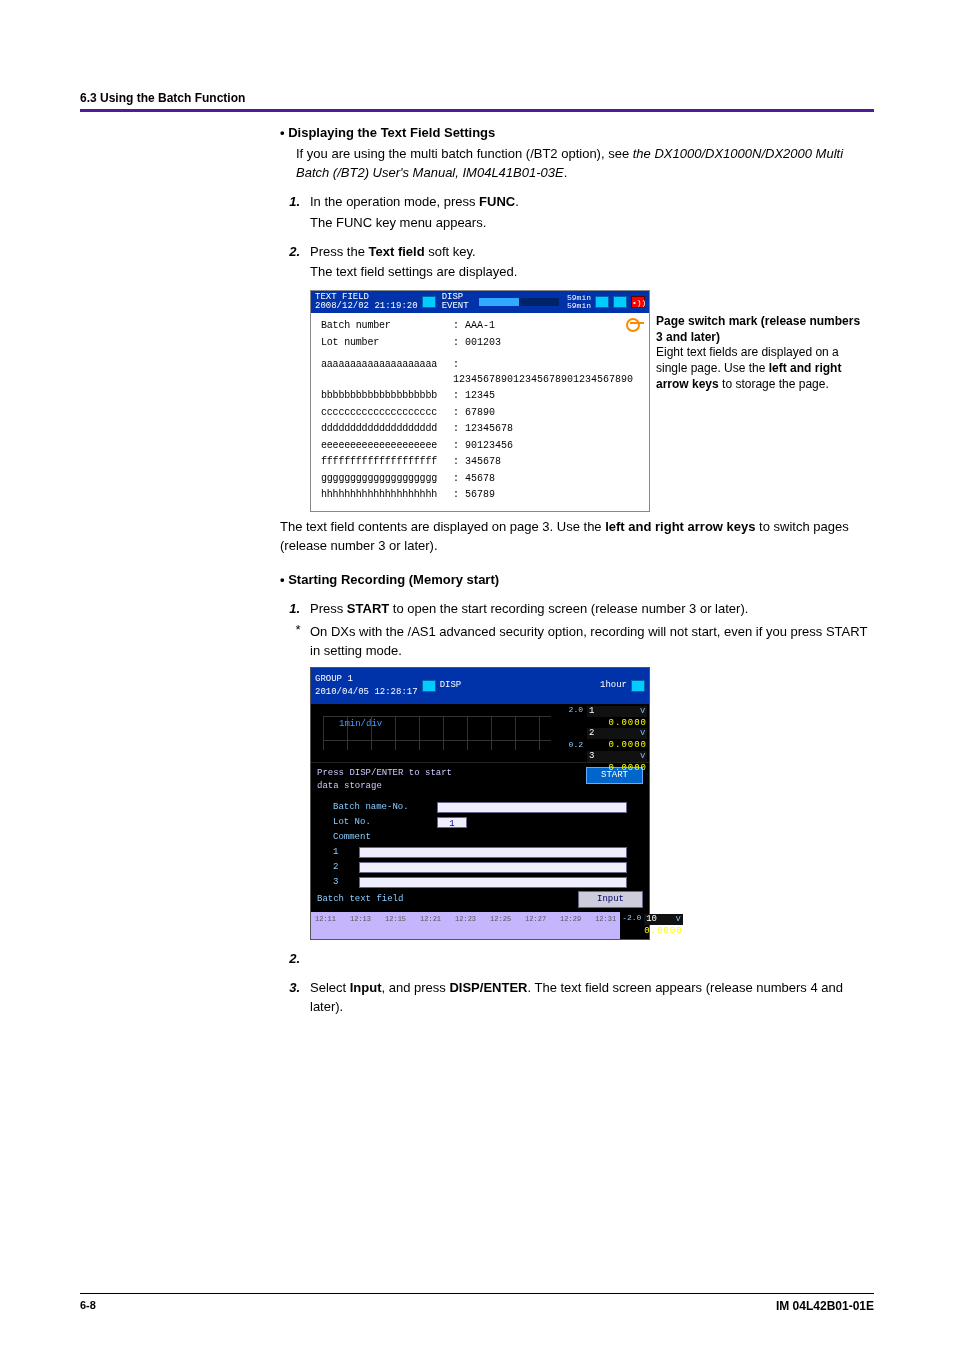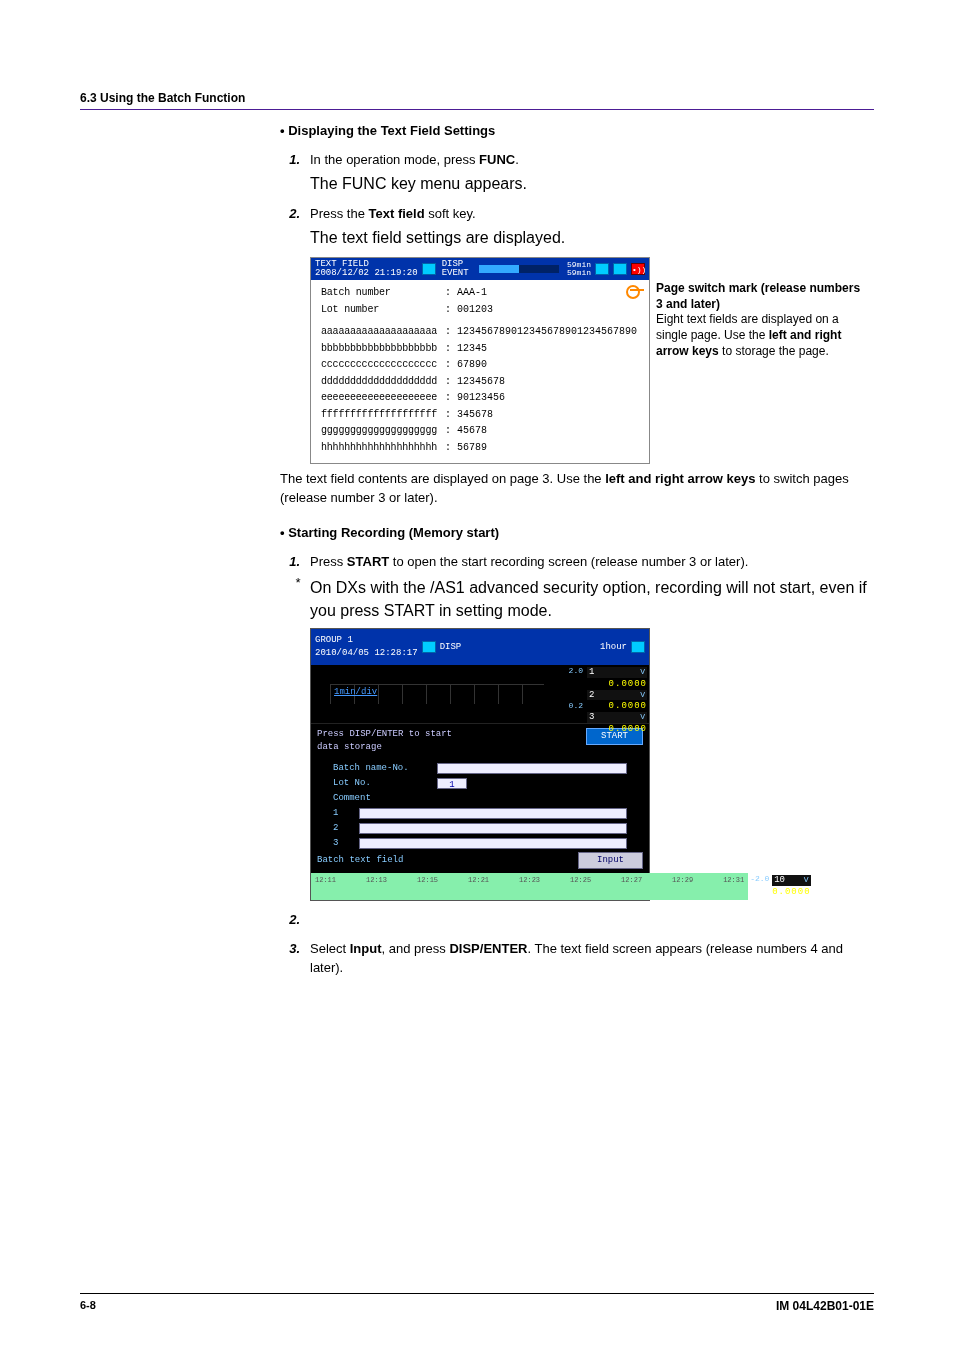--- a/index.html
+++ b/index.html
@@ -10,21 +10,21 @@
     background: #fff;
     width: 954px;
     height: 1350px;
     position: relative;
     padding: 90px 80px 40px 80px;
     line-height: 1.45;
   }
   .section-header {
     font-size: 12px;
     font-weight: bold;
-    border-bottom: 1px solid #4c1d95;
+    border-bottom: 3px solid #4c1d95;
     padding-bottom: 2px;
     margin-bottom: 12px;
   }
   .main-col {
     margin-left: 200px;
   }
   .bullet-h {
     font-weight: bold;
     margin-top: 8px;
     margin-bottom: 2px;
@@ -34,21 +34,21 @@
   }
   .indent-body { margin-left: 16px; }
   em { font-style: italic; }
   .ol-step {
     display: flex;
     gap: 10px;
     margin-top: 10px;
   }
   .ol-num { font-style: italic; font-weight: bold; min-width: 20px; text-align: right; }
   .ol-body { flex:1; }
-  .step-sub { font-size: 16px; margin-top:2px; }
+  .step-sub { font-size: 13px; margin-top:2px; }
 
   
   .shot-wrap { display:flex; gap: 6px; margin:8px 0 6px 30px; }
   .shot1 {
     width: 340px; background:#fff; border:1px solid #888;
     font-family: "Courier New", monospace; font-size:10px;
   }
   .titlebar {
     background:#0033aa; color:#fff; display:flex; align-items:center;
     height:22px; font-family:"Courier New",monospace; font-size:9px;
@@ -58,21 +58,21 @@
   .titlebar .tb-disp{ background:#0033aa; padding:0 2px; line-height:1.05;}
   .titlebar .tb-bar {
     flex:1; height:8px; align-self:center; margin:0 4px;
     background: linear-gradient(to right,#3af 0 50%,#026 50% 100%);
     position:relative;
   }
   .tb-min { font-size:8px; line-height:1.0; }
   .tb-icon { width:14px; height:12px; background:#0cf; border:1px solid #06a; }
   .tb-dot  { width:14px; height:12px; background:#f00; border:1px solid #600; font-size:8px; text-align:center; }
   .shot1-body { padding:6px 10px; color:#000; }
-  .shot1-body .row { display:flex; gap:4px; margin-bottom:2px;}
+  .shot1-body .row { display:flex; gap:12px; margin-bottom:2px;}
   .shot1-body .lbl { min-width:120px; letter-spacing:-0.2px;}
   .annot1 {
     font-size:12px; line-height:1.3; width:210px;
     position:relative; padding-top:24px;
   }
   .annot-mark {
     position:absolute; top:26px; left:-26px; width:20px; height:14px;
   }
   .annot-mark::before{
     content:""; position:absolute; left:0; top:6px; width:14px; height:2px; background:#f80;
@@ -90,26 +90,26 @@
   }
   .titlebar2 {
     background:#0033aa; color:#fff; display:flex; align-items:center;
     height:36px; padding:0 4px; gap:4px; font-size:9px;
   }
   .titlebar2 .flex{flex:1}
   .trend-area{
     display:flex; height:58px; background:#000;
   }
   .trend-grid{
-    flex:1; margin:19px;
+    flex:1; margin:12px;
     background-image:
       linear-gradient(to right, #333 1px, transparent 1px),
       linear-gradient(to bottom,#333 1px, transparent 1px);
     background-size: 24px 24px;
-    color:#49f; padding:2px 4px;text-decoration:underline;
+    color:#49f; padding:2px 16px;
   }
   .scale-col{ width:22px; padding:2px 2px; color:#8cf; font-size:8px; line-height:1.1; text-align:right;}
   .side-vals{
     width:64px; padding:2px 2px; font-size:9px; line-height:1.2;
   }
   .sv-row{ background:#111; margin-bottom:1px; padding:0 2px; display:flex; justify-content:space-between;}
   .sv-row .n{ color:#fff;}
   .sv-row .u{ color:#8cf; font-size:8px;}
   .sv-val{ color:#ff0; font-family:"Courier New"; text-align:right; letter-spacing:1px;}
   .panel{
@@ -121,40 +121,43 @@
   }
   .form-row{ display:flex; align-items:center; gap:14px; margin:2px 16px;}
   .f-lbl{ color:#8cf; width:90px;}
   .f-inp{ flex:1; height:11px; background:#eef; border:1px solid #668;}
   .f-inp.sm{ flex:0 0 30px; text-align:center; color:#00a;}
   .btf-row{ display:flex; justify-content:space-between; align-items:center; margin-top:2px;}
   .input-btn{
     background:#ccd; color:#006; font-size:9px; padding:1px 18px; border:1px solid #668;
   }
   .timeline{
-    display:flex; gap:30px; padding:2px 4px; color:#555; background:#86efac; font-size:7px;
+    display:flex; gap:14px; padding:2px 4px; color:#555; background:#c4b5fd; font-size:7px;
   }
 
   .para { margin-top: 6px; }
 
   .footer {
     position:absolute; left:80px; right:80px; bottom:35px;
     border-top:1px solid #000; padding-top:4px;
     display:flex; justify-content:space-between; font-size:11px;
   }
   .footer .pn{ font-weight:bold; }
   .footer .doc{ font-weight:bold; font-size:12px;margin-left:40px; }
 </style>
 </head>
 <body>
 
 <div class="section-header">6.3  Using the Batch Function</div>
 
 <div class="main-col">
   <div class="bullet-h">Displaying the Text Field Settings</div>
+  <div class="indent-body">
+    <span>If you are using the multi batch function (/BT2 option), see </span><em>the DX1000/DX1000N/DX2000 Multi Batch (/BT2) User's Manual, IM04L41B01-03E</em><span>.</span>
+  </div>
 
   <div class="ol-step">
     <div class="ol-num">1.</div>
     <div class="ol-body">
       <span>In the operation mode, press </span><b>FUNC</b><span>.</span>
       <div class="step-sub">The FUNC key menu appears.</div>
     </div>
   </div>
   <div class="ol-step">
     <div class="ol-num">2.</div>

